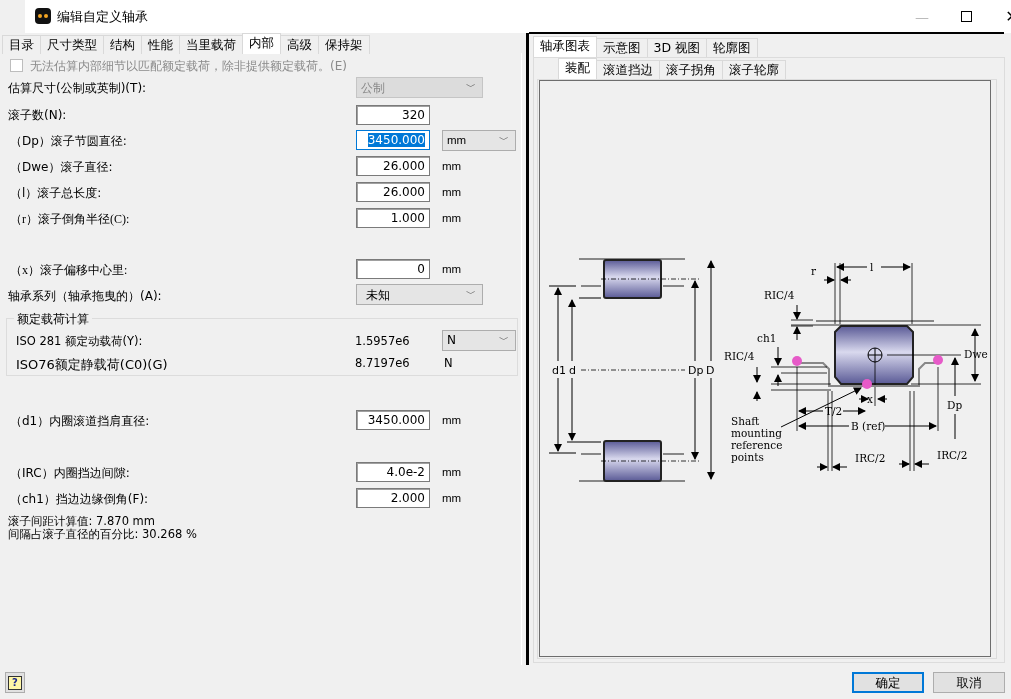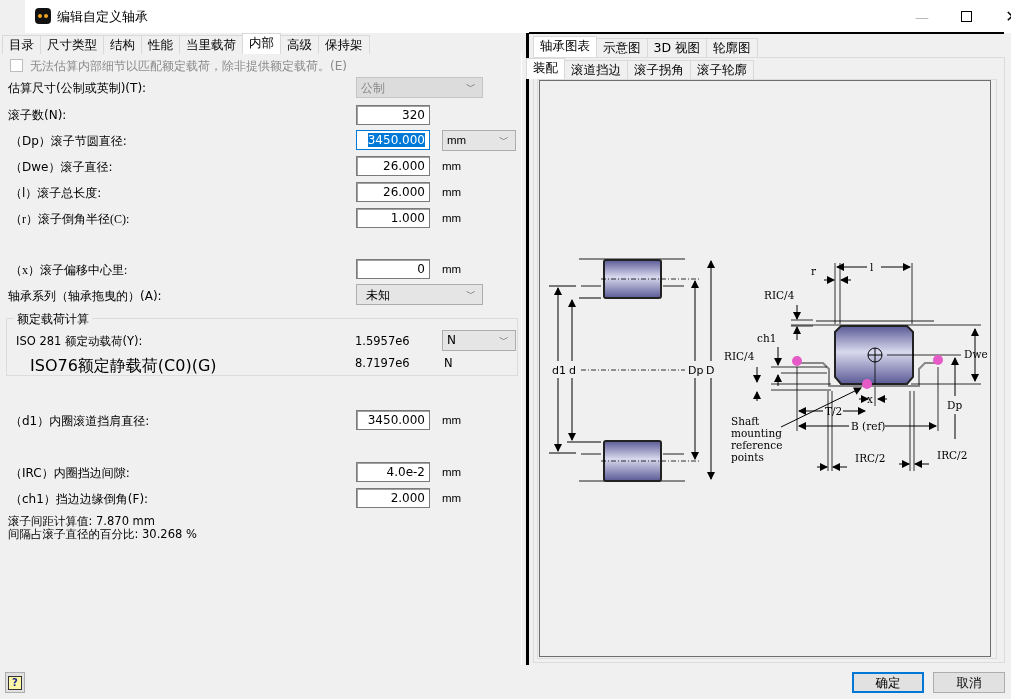--- a/index.html
+++ b/index.html
@@ -34,21 +34,21 @@
   .select.disabled { background: #dcdcdc; color: #888; border-color: #c5c5c5; }
   .select .chev { position: absolute; right: 6px; top: 2px; font-size: 10px; color: #555; }
   .checkbox { position: absolute; width: 13px; height: 13px; border: 1px solid #bdbdbd; background: #fff; }
   .disabled-text { color: #8a8a8a; }
 
   .groupbox { position: absolute; left: 6px; top: 318px; width: 512px; height: 58px; border: 1px solid #dcdcdc; }
   .group-title { position: absolute; left: 14px; top: 311px; background: #f0f0f0; padding: 0 3px; font-size: 12px; }
 
   
   .right-tabs { left: 533px; top: 38px; }
-  .right-sub-tabs { left: 526px; top: 60px; }
+  .right-sub-tabs { left: 558px; top: 60px; }
   .right-outer { position: absolute; left: 533px; top: 57px; width: 472px; height: 606px; border: 1px solid #dcdcdc; background: #f0f0f0; }
   .right-inner { position: absolute; left: 537px; top: 79px; width: 460px; height: 580px; border: 1px solid #dcdcdc; }
   .canvas { position: absolute; left: 539px; top: 80px; width: 452px; height: 577px; border: 1px solid #6d6d6d; background: #f0f0f0; }
 
   .diagram { position: absolute; left: 0; top: 0; }
 
   
   .help-btn { position: absolute; left: 5px; top: 672px; width: 20px; height: 21px; border: 1px solid #adadad; background: #e1e1e1; display: flex; align-items: center; justify-content: center; }
   .help-icon { width: 14px; height: 14px; background: #fff7a8; border: 1px solid #333; font-size: 10px; font-weight: bold; color: #1e2a8c; display: flex; align-items: center; justify-content: center; line-height: 1; }
   .btn { position: absolute; top: 672px; width: 72px; height: 21px; border: 1px solid #adadad; background: #e1e1e1; text-align: center; font-size: 12.5px; line-height: 19px; }
@@ -134,21 +134,21 @@
   <div class="groupbox" style="left:4px; top:265px; width:512px;"></div>
   <div class="group-title" style="left:12px; top:258px;">额定载荷计算</div>
 
   <div class="lbl" style="left:14px; top:281px; font-size:11.5px;">ISO 281 额定动载荷(Y):</div>
   <div class="lbl" style="left:353px; top:281px; font-size:11.5px;">1.5957e6</div>
   <div class="select" style="left:440px; top:277px; width:74px;">
     <span>N</span>
     <span class="chev">﹀</span>
   </div>
 
-  <div class="lbl" style="left:28px; top:303px; font-size:16px;">ISO76额定静载荷(C0)(G)</div>
+  <div class="lbl" style="left:14px; top:303px; font-size:13px;">ISO76额定静载荷(C0)(G)</div>
   <div class="lbl" style="left:353px; top:303px; font-size:11.5px;">8.7197e6</div>
   <div class="lbl" style="left:442px; top:303px; font-size:11.5px;">N</div>
 
   <div class="lbl" style="left:8px; top:360px;">（d1）内圈滚道挡肩直径:</div>
   <div class="input" style="left:354px; top:357px; width:74px;">3450.000</div>
   <div class="unit" style="left:440px; top:361px;">mm</div>
 
   <div class="lbl" style="left:8px; top:412px;">（IRC）内圈挡边间隙:</div>
   <div class="input" style="left:354px; top:409px; width:74px;">4.0e-2</div>
   <div class="unit" style="left:440px; top:413px;">mm</div>

